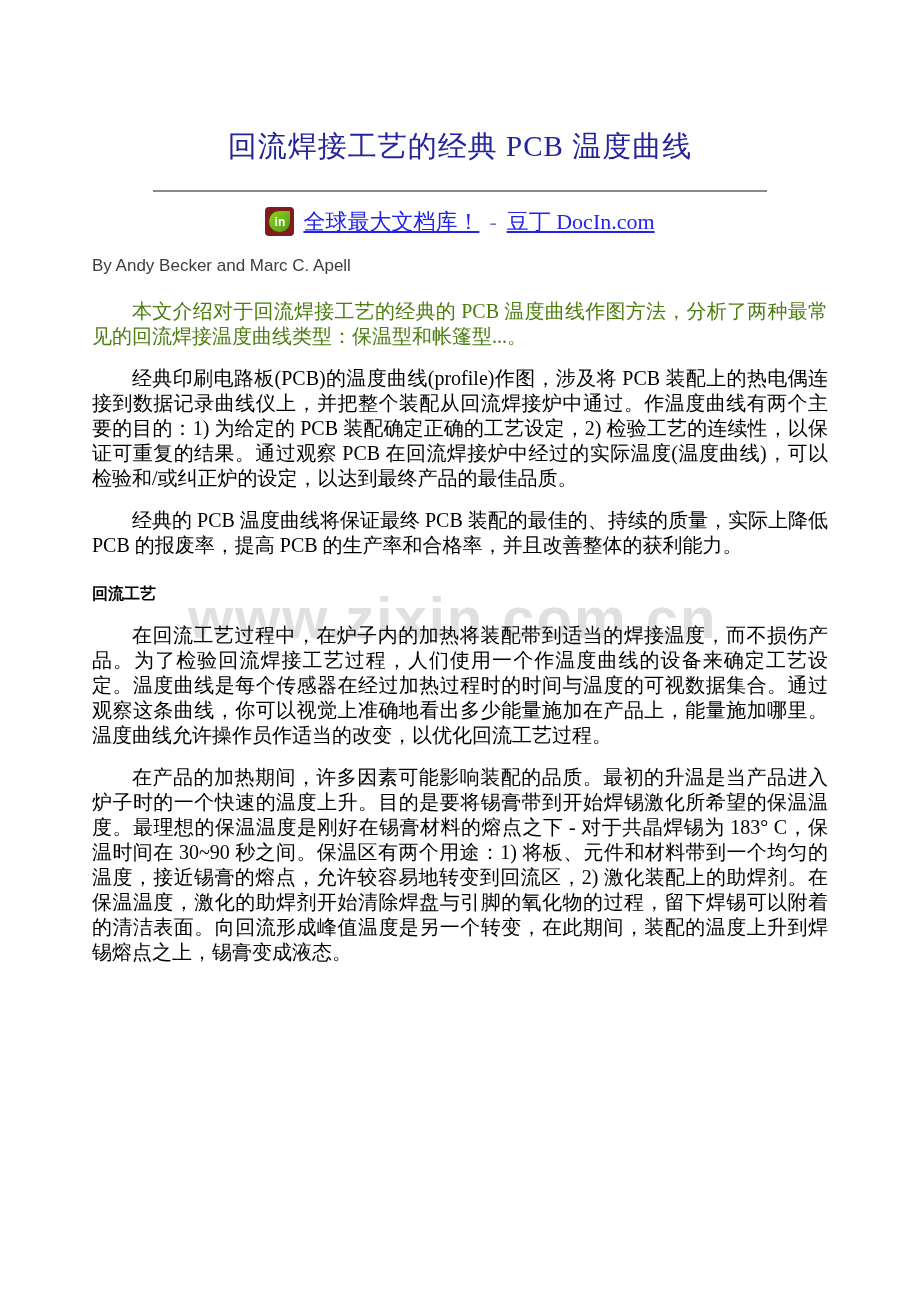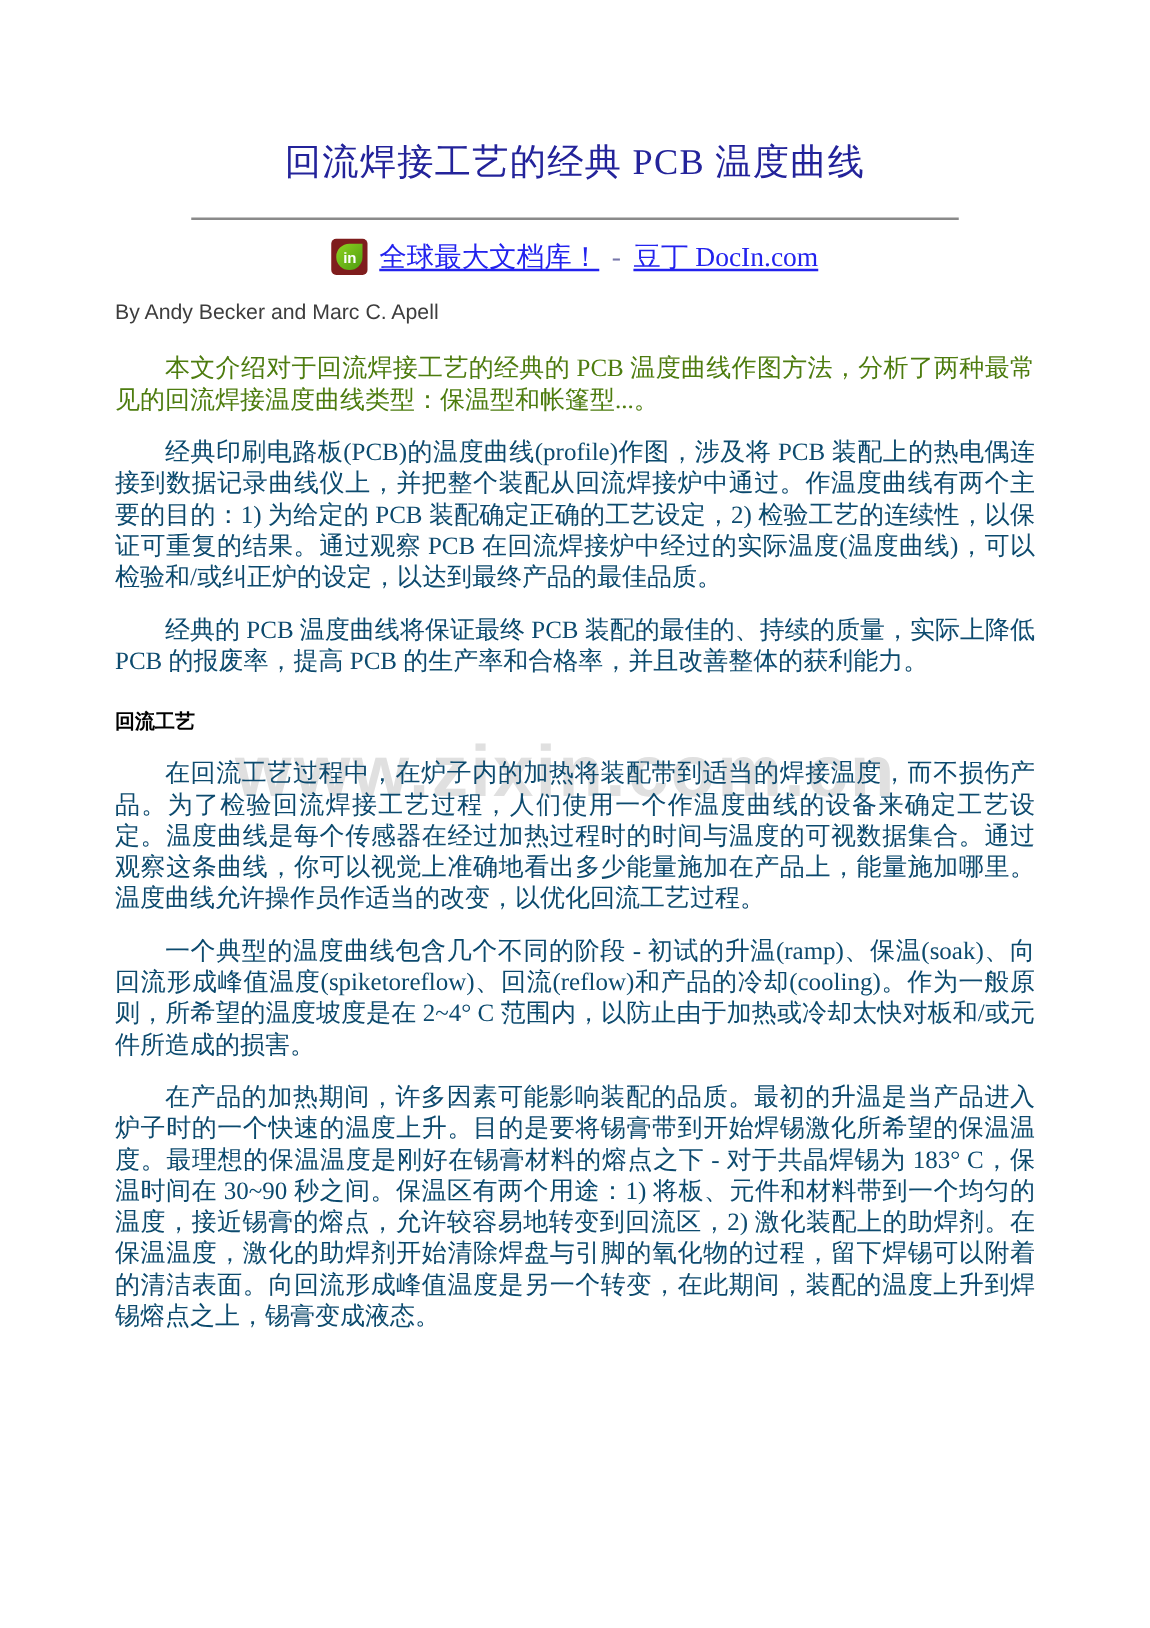--- a/index.html
+++ b/index.html
@@ -12,21 +12,21 @@
   .watermark {
     position:absolute; left:188px; top:584px; z-index:0;
     font-family:"Liberation Sans", sans-serif;
     font-size:58px; font-weight:bold; letter-spacing:2px;
     color:#e0e0e0; white-space:nowrap; user-select:none;
   }
 
   .content { position:relative; z-index:1; padding:112px 92px 0 92px; }
 
   .doc-title {
-    margin:0; text-align:center;
+    margin:16px; text-align:center;
     color:#23239a; font-size:29px; font-weight:normal;
     letter-spacing:1px; line-height:1.25;
   }
 
   .rule {
     border:none; height:2px; background:#8a8a8a;
     width:614px; margin:26px auto 0 auto;
   }
 
   .docin-row {
@@ -51,21 +51,21 @@
   .docin-sep { color:#7777aa; margin:0 10px; text-decoration:none; }
 
   .byline {
     margin-top:19px; text-align:left;
     font-family:"Liberation Sans", sans-serif;
     font-size:17px; color:#3d3d3d;
   }
 
   .para {
     margin:17px 0 0 0; font-size:20px; line-height:25px;
-    text-indent:2em; text-align:justify; color:#0c4a6e;
+    text-indent:2em; text-align:justify; color:#000000;
   }
   .para.intro { margin-top:23px; color:#4d7c0f; }
 
   .section-heading {
     margin:23px 0 0 0; font-size:16px; font-weight:bold;
     color:#000000; line-height:25px;
   }
 </style>
 </head>
 <body>
@@ -89,17 +89,16 @@
     <div class="byline">By Andy Becker and Marc C. Apell</div>
 
     <p class="para intro">本文介绍对于回流焊接工艺的经典的 PCB 温度曲线作图方法，分析了两种最常见的回流焊接温度曲线类型：保温型和帐篷型...。</p>
 
     <p class="para">经典印刷电路板(PCB)的温度曲线(profile)作图，涉及将 PCB 装配上的热电偶连接到数据记录曲线仪上，并把整个装配从回流焊接炉中通过。作温度曲线有两个主要的目的：1) 为给定的 PCB 装配确定正确的工艺设定，2) 检验工艺的连续性，以保证可重复的结果。通过观察 PCB 在回流焊接炉中经过的实际温度(温度曲线)，可以检验和/或纠正炉的设定，以达到最终产品的最佳品质。</p>
     <p class="para">经典的 PCB 温度曲线将保证最终 PCB 装配的最佳的、持续的质量，实际上降低 PCB 的报废率，提高 PCB 的生产率和合格率，并且改善整体的获利能力。</p>
 
     <h2 class="section-heading">回流工艺</h2>
 
     <p class="para">在回流工艺过程中，在炉子内的加热将装配带到适当的焊接温度，而不损伤产品。为了检验回流焊接工艺过程，人们使用一个作温度曲线的设备来确定工艺设定。温度曲线是每个传感器在经过加热过程时的时间与温度的可视数据集合。通过观察这条曲线，你可以视觉上准确地看出多少能量施加在产品上，能量施加哪里。温度曲线允许操作员作适当的改变，以优化回流工艺过程。</p>
-    <p class="para">一个典型的温度曲线包含几个不同的阶段 - 初试的升温(ramp)、保温(soak)、向回流形成峰值温度(spiketoreflow)、回流(reflow)和产品的冷却(cooling)。作为一般原则，所希望的温度坡度是在 2~4° C 范围内，以防止由于加热或冷却太快对板和/或元件所造成的损害。</p>
     <p class="para">在产品的加热期间，许多因素可能影响装配的品质。最初的升温是当产品进入炉子时的一个快速的温度上升。目的是要将锡膏带到开始焊锡激化所希望的保温温度。最理想的保温温度是刚好在锡膏材料的熔点之下 - 对于共晶焊锡为 183° C，保温时间在 30~90 秒之间。保温区有两个用途：1) 将板、元件和材料带到一个均匀的温度，接近锡膏的熔点，允许较容易地转变到回流区，2) 激化装配上的助焊剂。在保温温度，激化的助焊剂开始清除焊盘与引脚的氧化物的过程，留下焊锡可以附着的清洁表面。向回流形成峰值温度是另一个转变，在此期间，装配的温度上升到焊锡熔点之上，锡膏变成液态。</p>
 
   </div>
 </div>
 
 </body></html>

